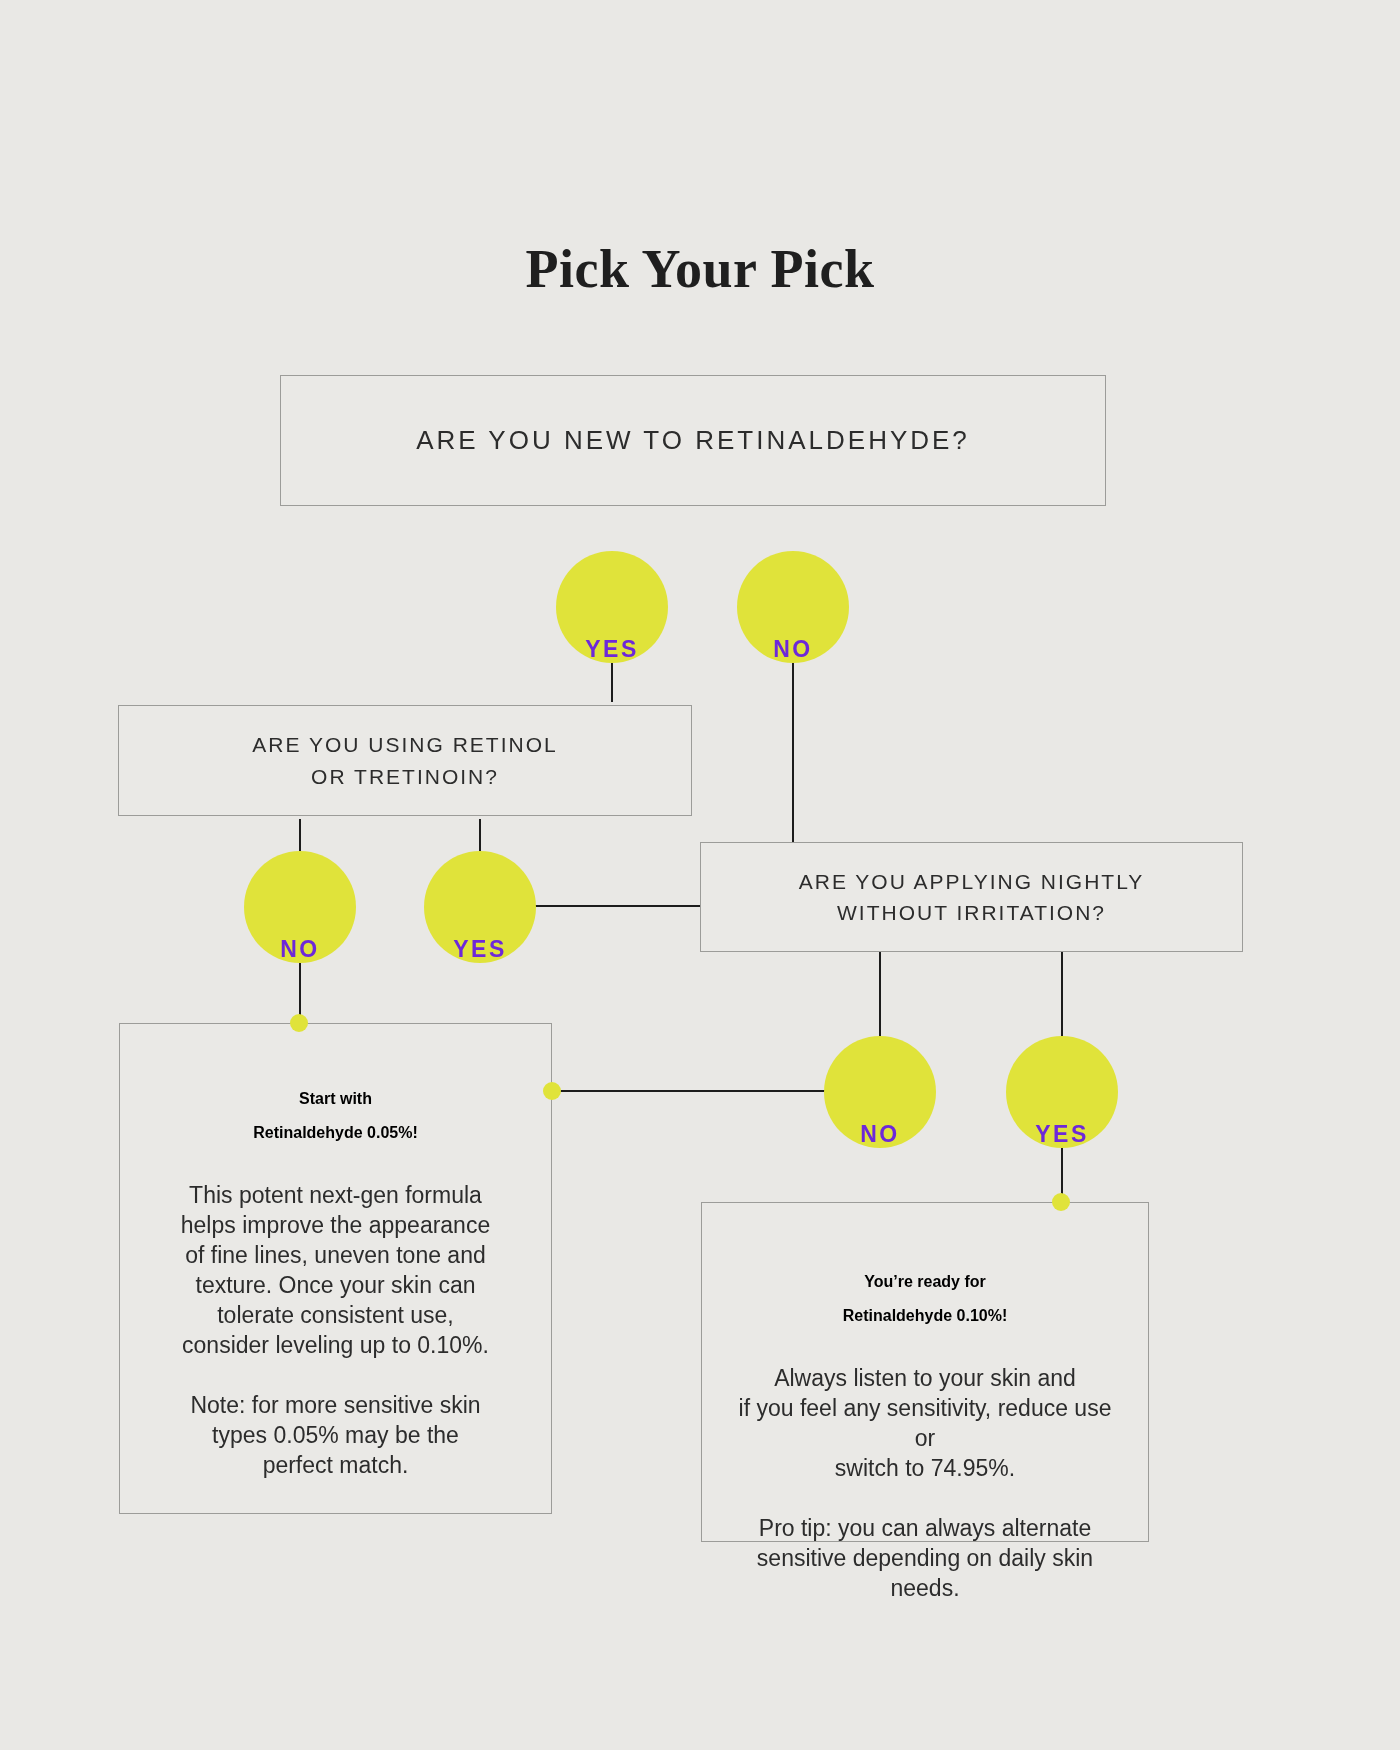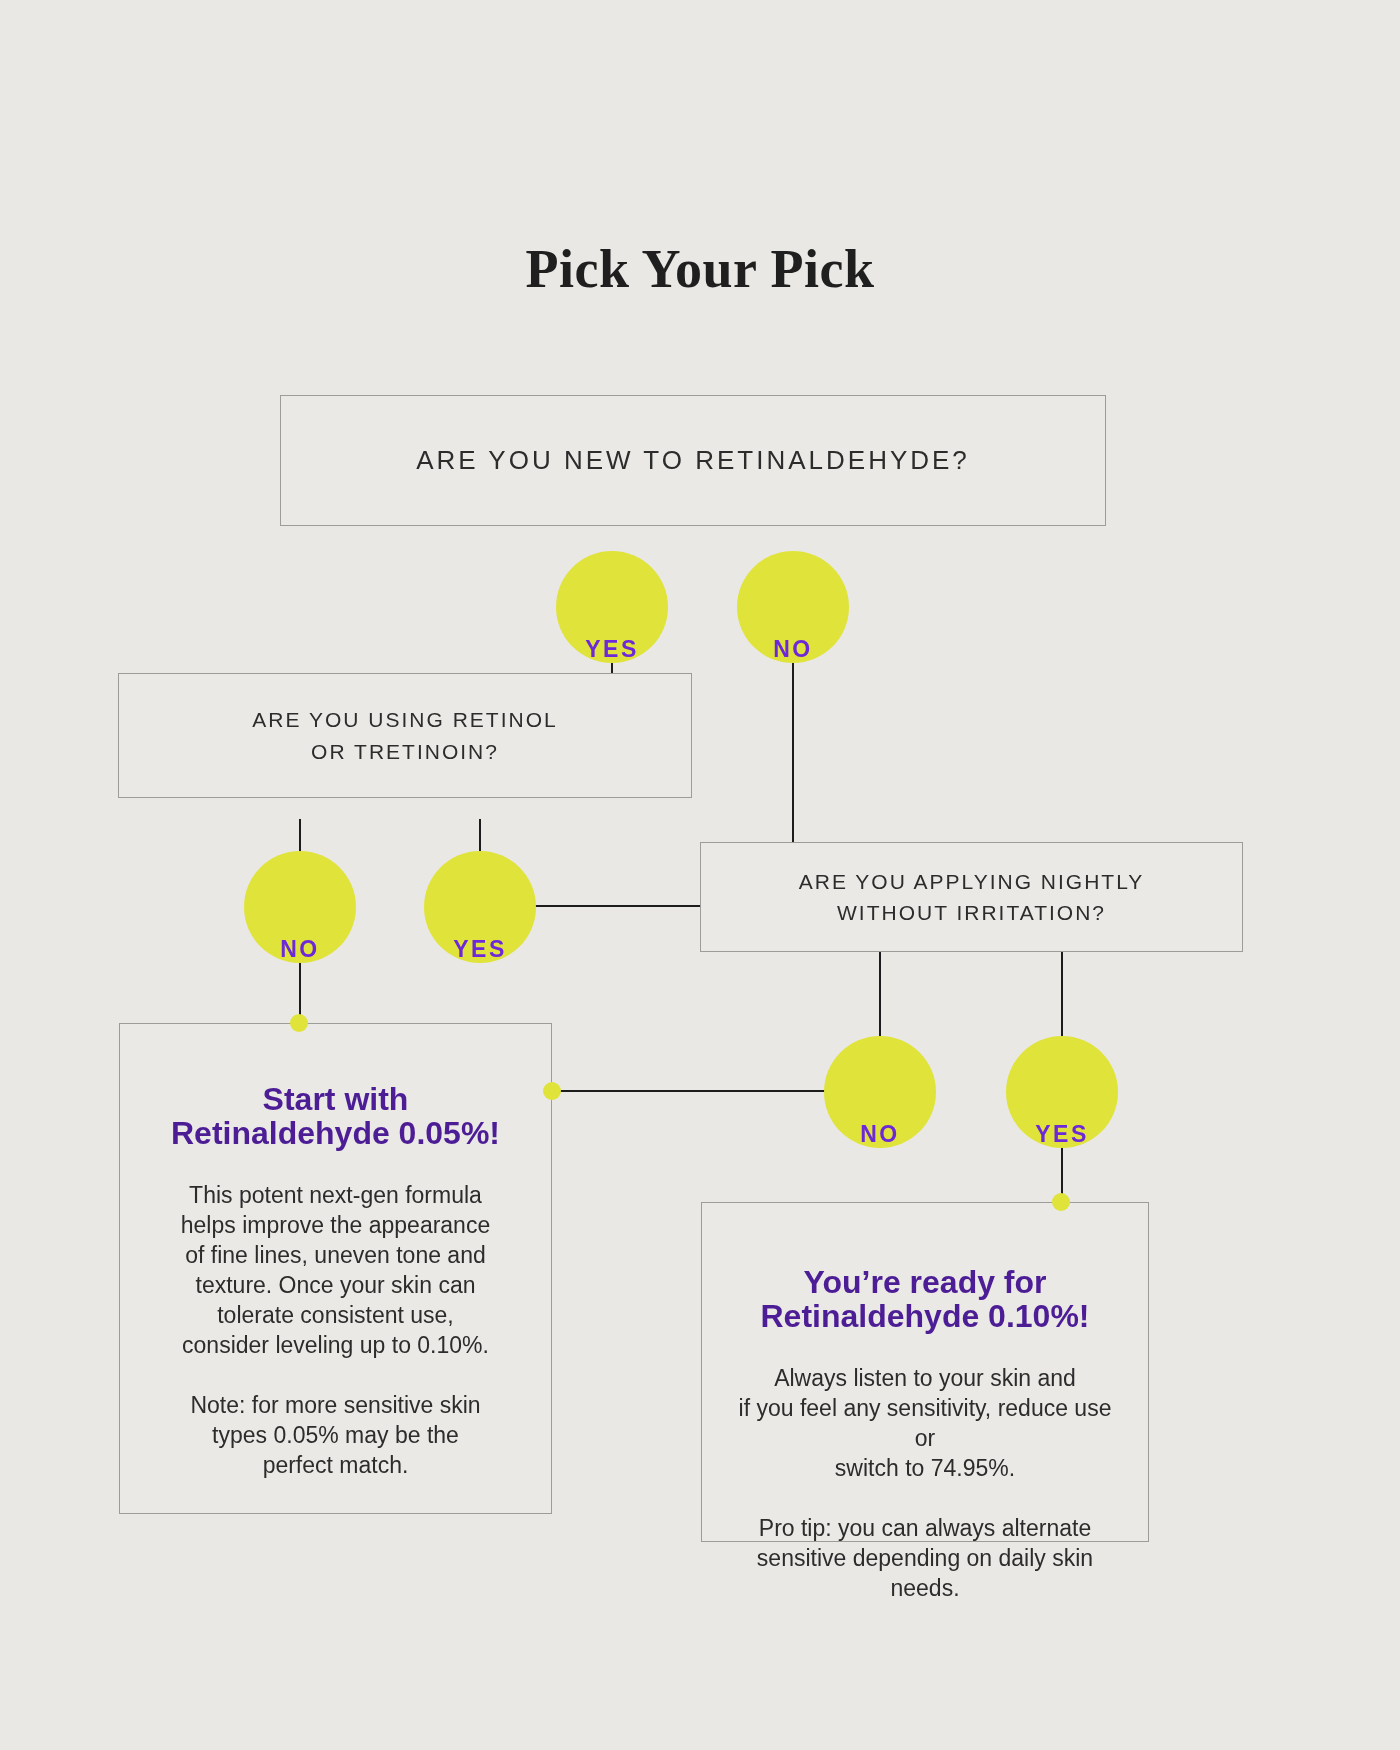--- a/index.html
+++ b/index.html
@@ -38,23 +38,23 @@
     align-items: center;
     justify-content: center;
     text-align: center;
     color: #2c2c2c;
   }
   .qtext {
     white-space: pre-line;
     letter-spacing: 2px;
     line-height: 1.5;
   }
-  .q1 { left: 280px; top: 395px; width: 826px; height: 131px; }
+  .q1 { left: 280px; top: 375px; width: 826px; height: 131px; }
   .q1 .qtext { font-size: 26px; letter-spacing: 3px; }
-  .q2 { left: 118px; top: 673px; width: 574px; height: 125px; align-items: center; }
+  .q2 { left: 118px; top: 705px; width: 574px; height: 111px; align-items: center; }
   .q2 .qtext { font-size: 21px; }
   .q3 { left: 700px; top: 842px; width: 543px; height: 110px; }
   .q3 .qtext { font-size: 21px; }
 
   .circle {
     position: absolute;
     width: 112px;
     height: 112px;
     border-radius: 50%;
     background: #e0e33a;
@@ -104,24 +104,24 @@
 
   .rbox {
     text-align: center;
     color: #2c2c2c;
     z-index: 2;
   }
   .r-low  { left: 119px; top: 1023px; width: 433px; height: 491px; padding: 58px 26px 0 26px; }
   .r-high { left: 701px; top: 1202px; width: 448px; height: 340px; padding: 62px 26px 0 26px; }
   .r-heading {
     font-weight: 700;
-    font-size: 32px;
+    font-size: 16px;
     line-height: 34px;
     white-space: pre-line;
-    color: #4c1d95;
+    color: #000000;
     margin-bottom: 30px;
   }
   .r-body {
     font-size: 23px;
     line-height: 30px;
     white-space: pre-line;
     margin-bottom: 30px;
   }
 </style>
 </head>

